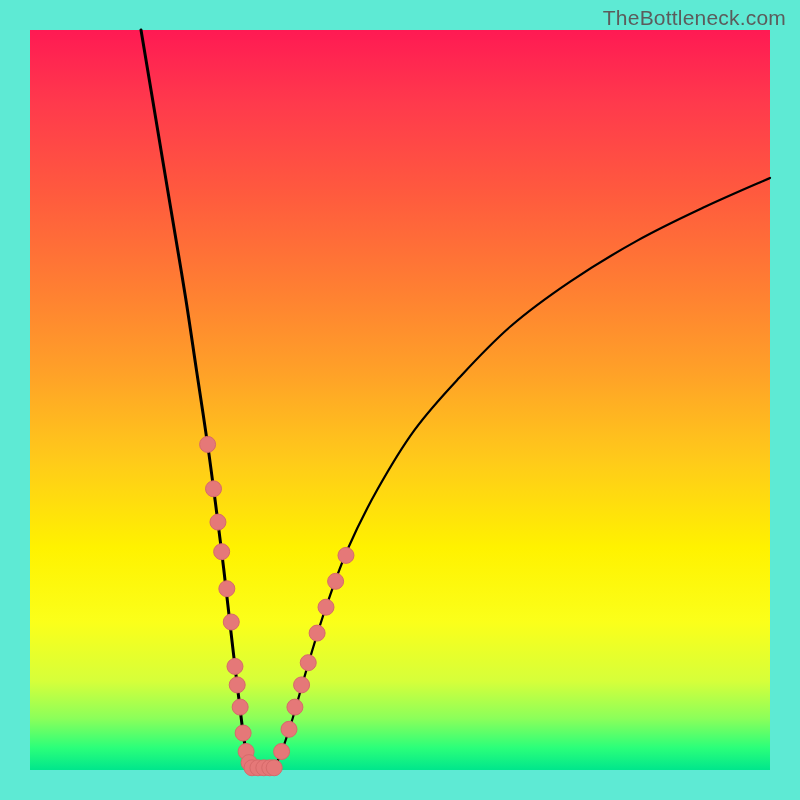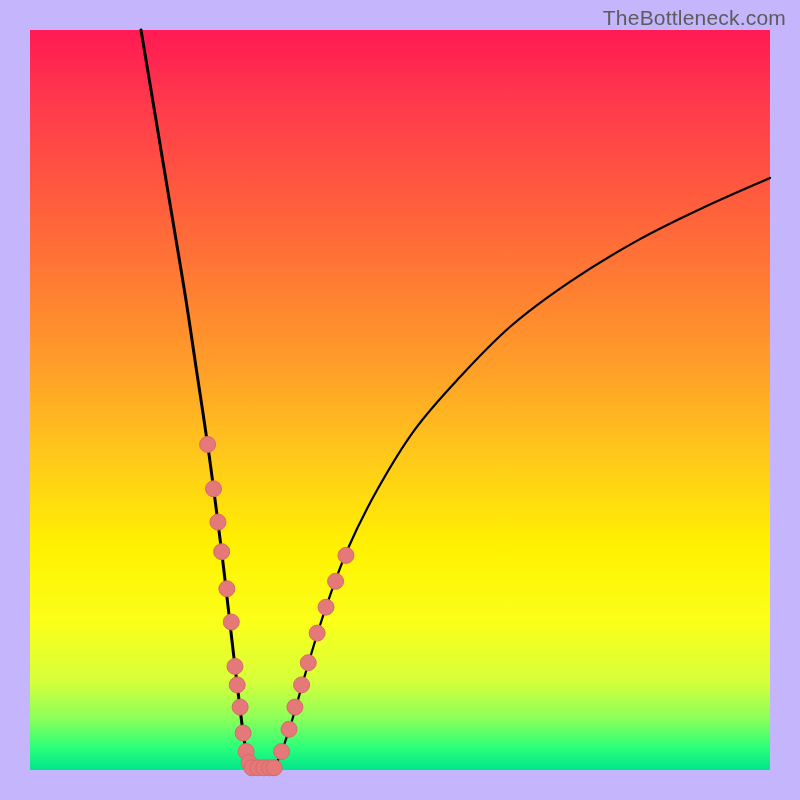--- a/index.html
+++ b/index.html
@@ -8,21 +8,21 @@
     width: 800px;
     height: 800px;
     overflow: hidden;
     background: #000;
     font-family: Arial, Helvetica, sans-serif;
   }
   .frame {
     position: relative;
     width: 800px;
     height: 800px;
-    background: #c4b5fd;
+    background: #5eead4;
     text-align: right;
   }
   .plot-area {
     position: absolute;
     left: 30px;
     top: 30px;
     width: 740px;
     height: 740px;
     background: linear-gradient(to bottom,
       #ff1a53 0%,

